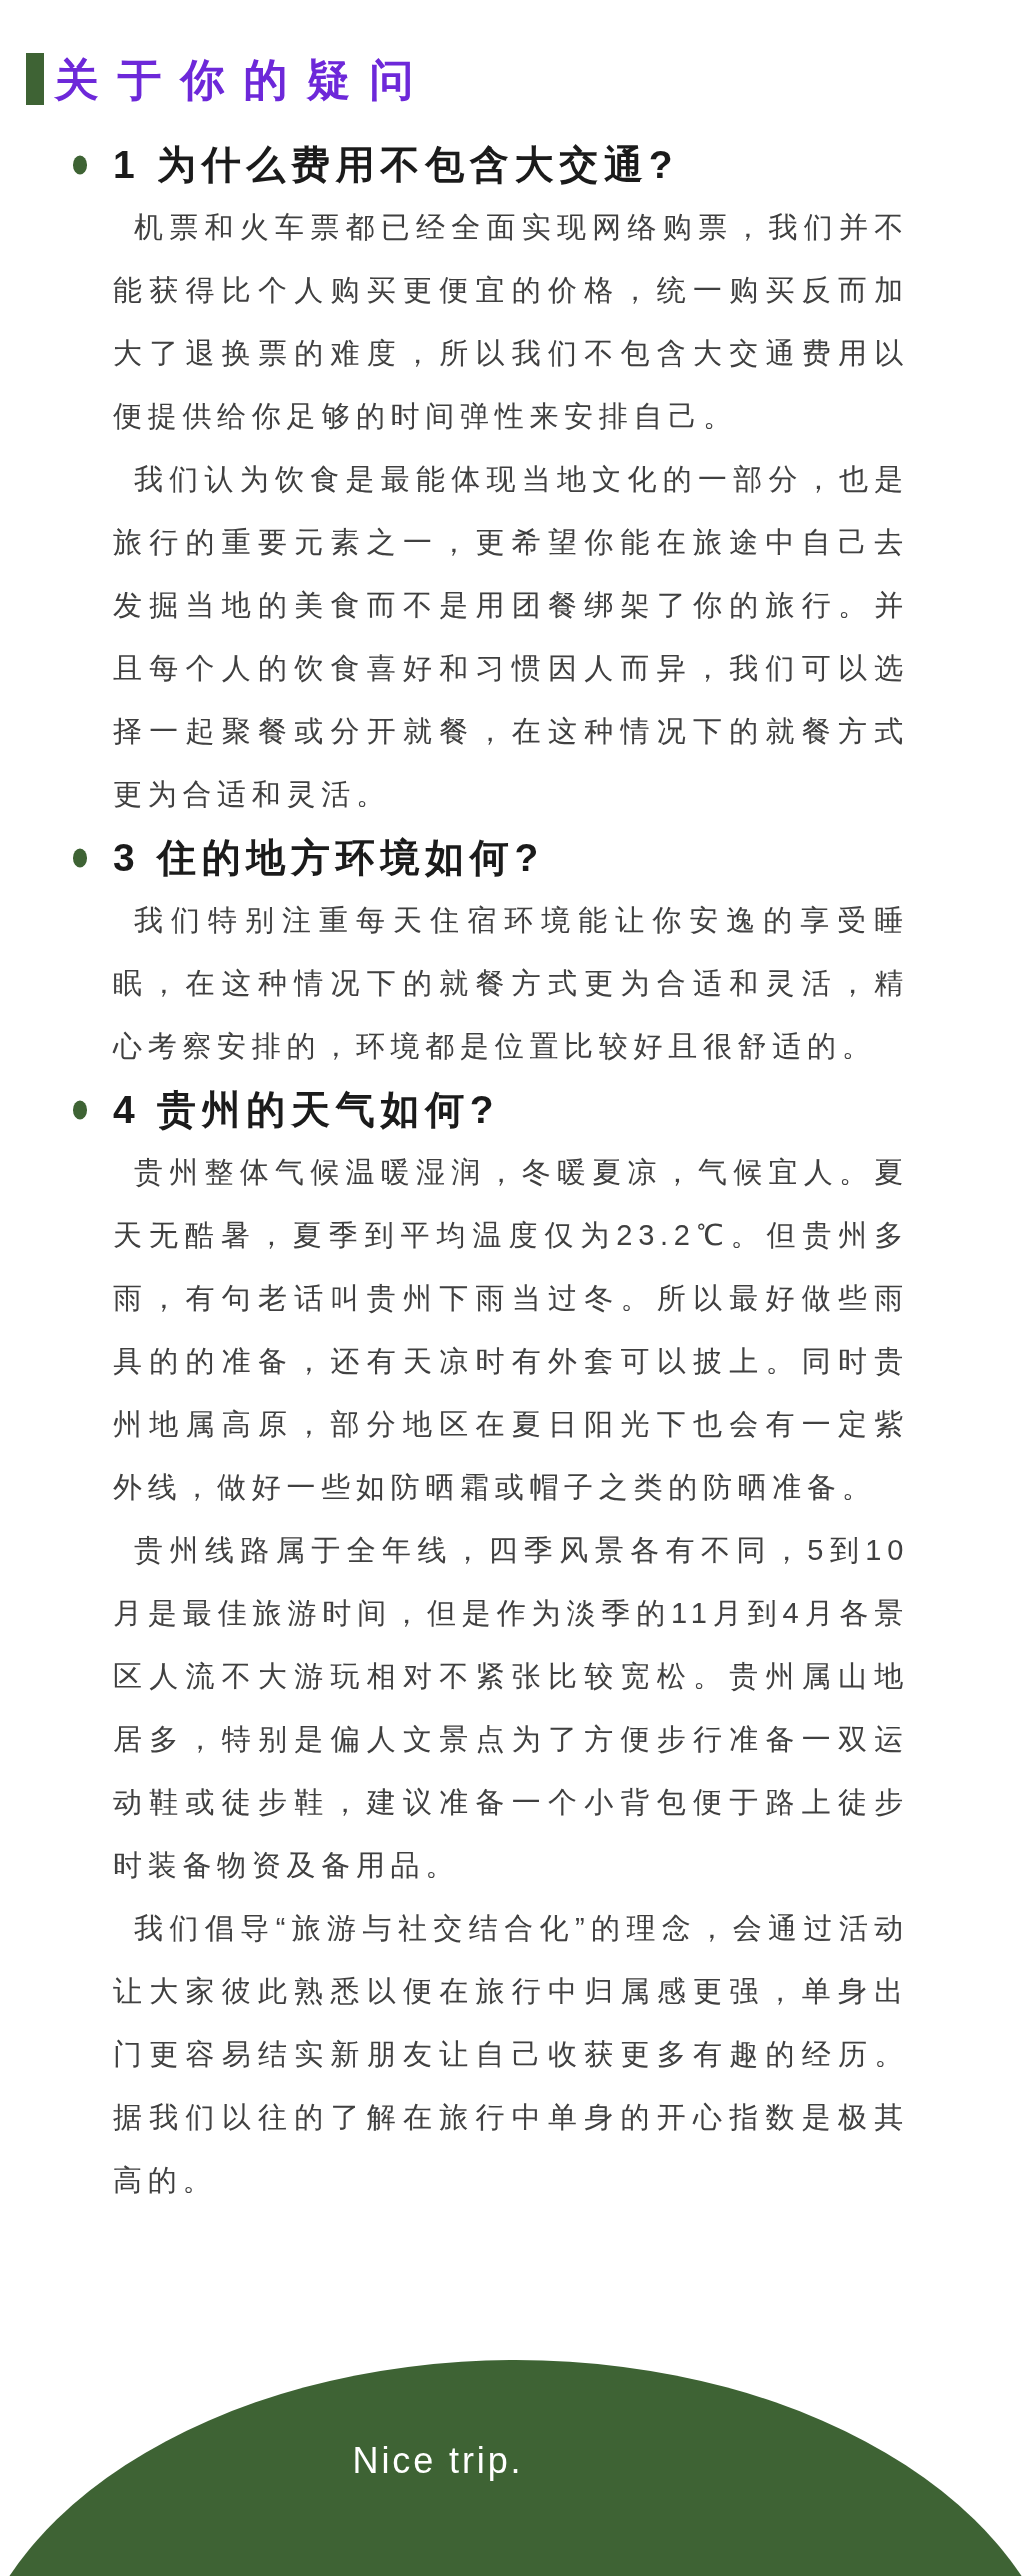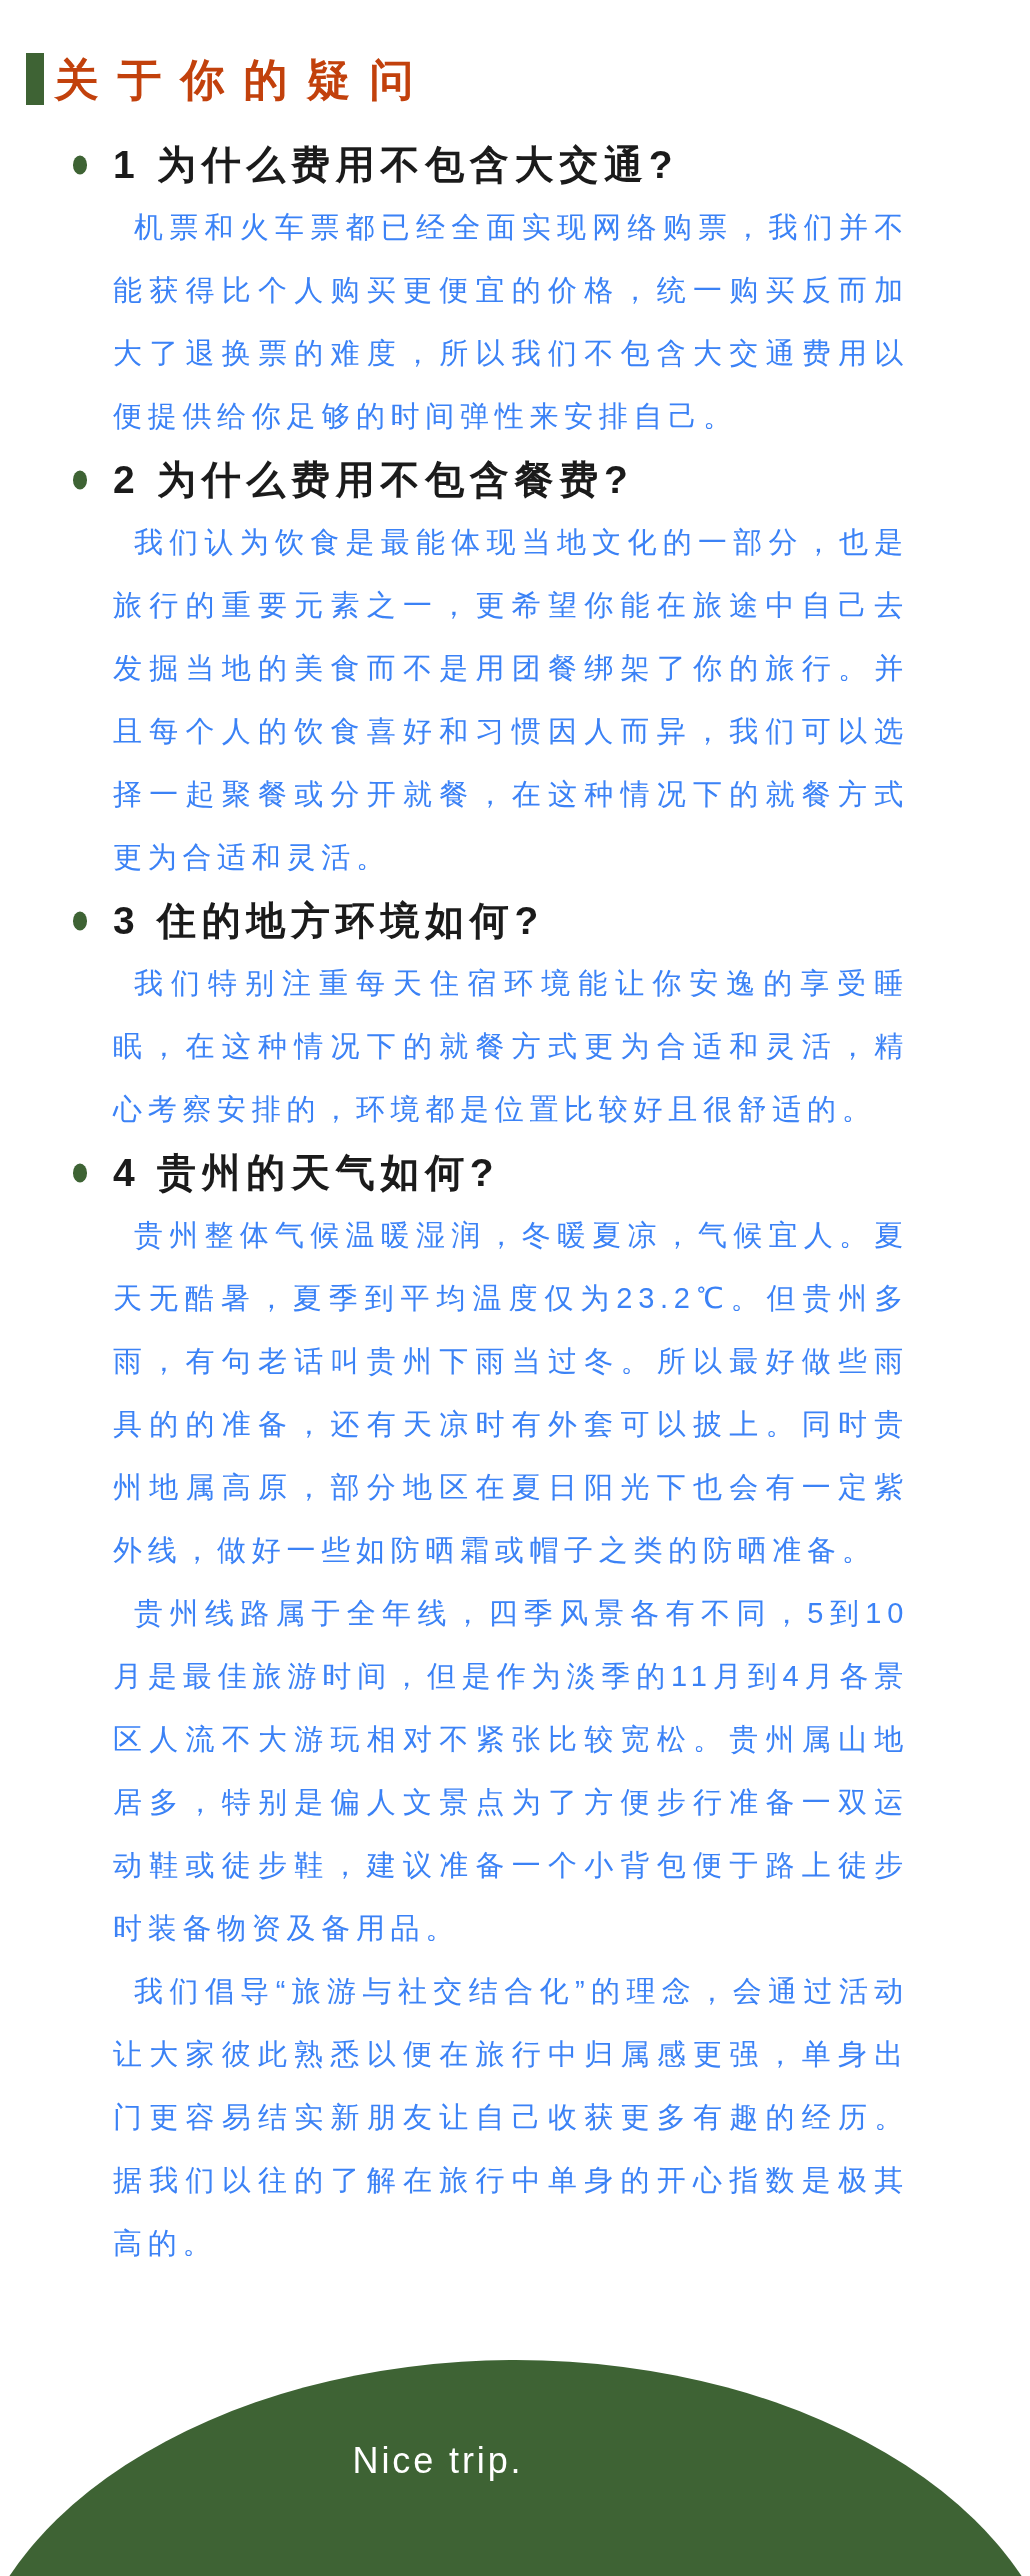--- a/index.html
+++ b/index.html
@@ -28,21 +28,21 @@
     height: 52px;
     background: var(--accent, #3E6334);
     flex: 0 0 auto;
   }
   .title {
     margin: 0 0 0 10.5px;
     font-size: 44px;
     line-height: 53px;
     font-weight: 900;
     letter-spacing: 19px;
-    color: #c2410c;
+    color: #6d28d9;
     white-space: nowrap;
   }
   
   .faq {
     margin-top: 27px;
   }
   .qa { margin: 0; }
   .q {
     position: relative;
     padding-left: 113px;
@@ -64,21 +64,21 @@
   }
   .a {
     margin: 0 0 0 113px;
     width: 796px;
     font-size: 29px;
     line-height: 63px;
     font-weight: 500;
     letter-spacing: 5.7px;
     text-indent: 21px;
     text-align: justify;
-    color: #3b82f6;
+    color: #404040;
   }
   
   .footer-ellipse {
     position: absolute;
     left: -36px;
     top: 2360px;
     width: 1103px;
     height: 717px;
     border-radius: 50%;
     background: var(--accent, #3E6334);
@@ -108,24 +108,20 @@
 
   <section class="qa">
     <div class="q">
       <span class="bullet"></span>
       <span>1 为什么费用不包含大交通?</span>
     </div>
     <p class="a">机票和火车票都已经全面实现网络购票，我们并不能获得比个人购买更便宜的价格，统一购买反而加大了退换票的难度，所以我们不包含大交通费用以便提供给你足够的时间弹性来安排自己。</p>
   </section>
 
   <section class="qa">
-    <div class="q">
-      <span class="bullet"></span>
-      <span>2 为什么费用不包含餐费?</span>
-    </div>
     <p class="a">我们认为饮食是最能体现当地文化的一部分，也是旅行的重要元素之一，更希望你能在旅途中自己去发掘当地的美食而不是用团餐绑架了你的旅行。并且每个人的饮食喜好和习惯因人而异，我们可以选择一起聚餐或分开就餐，在这种情况下的就餐方式更为合适和灵活。</p>
   </section>
 
   <section class="qa">
     <div class="q">
       <span class="bullet"></span>
       <span>3 住的地方环境如何?</span>
     </div>
     <p class="a">我们特别注重每天住宿环境能让你安逸的享受睡眠，在这种情况下的就餐方式更为合适和灵活，精心考察安排的，环境都是位置比较好且很舒适的。</p>
   </section>

